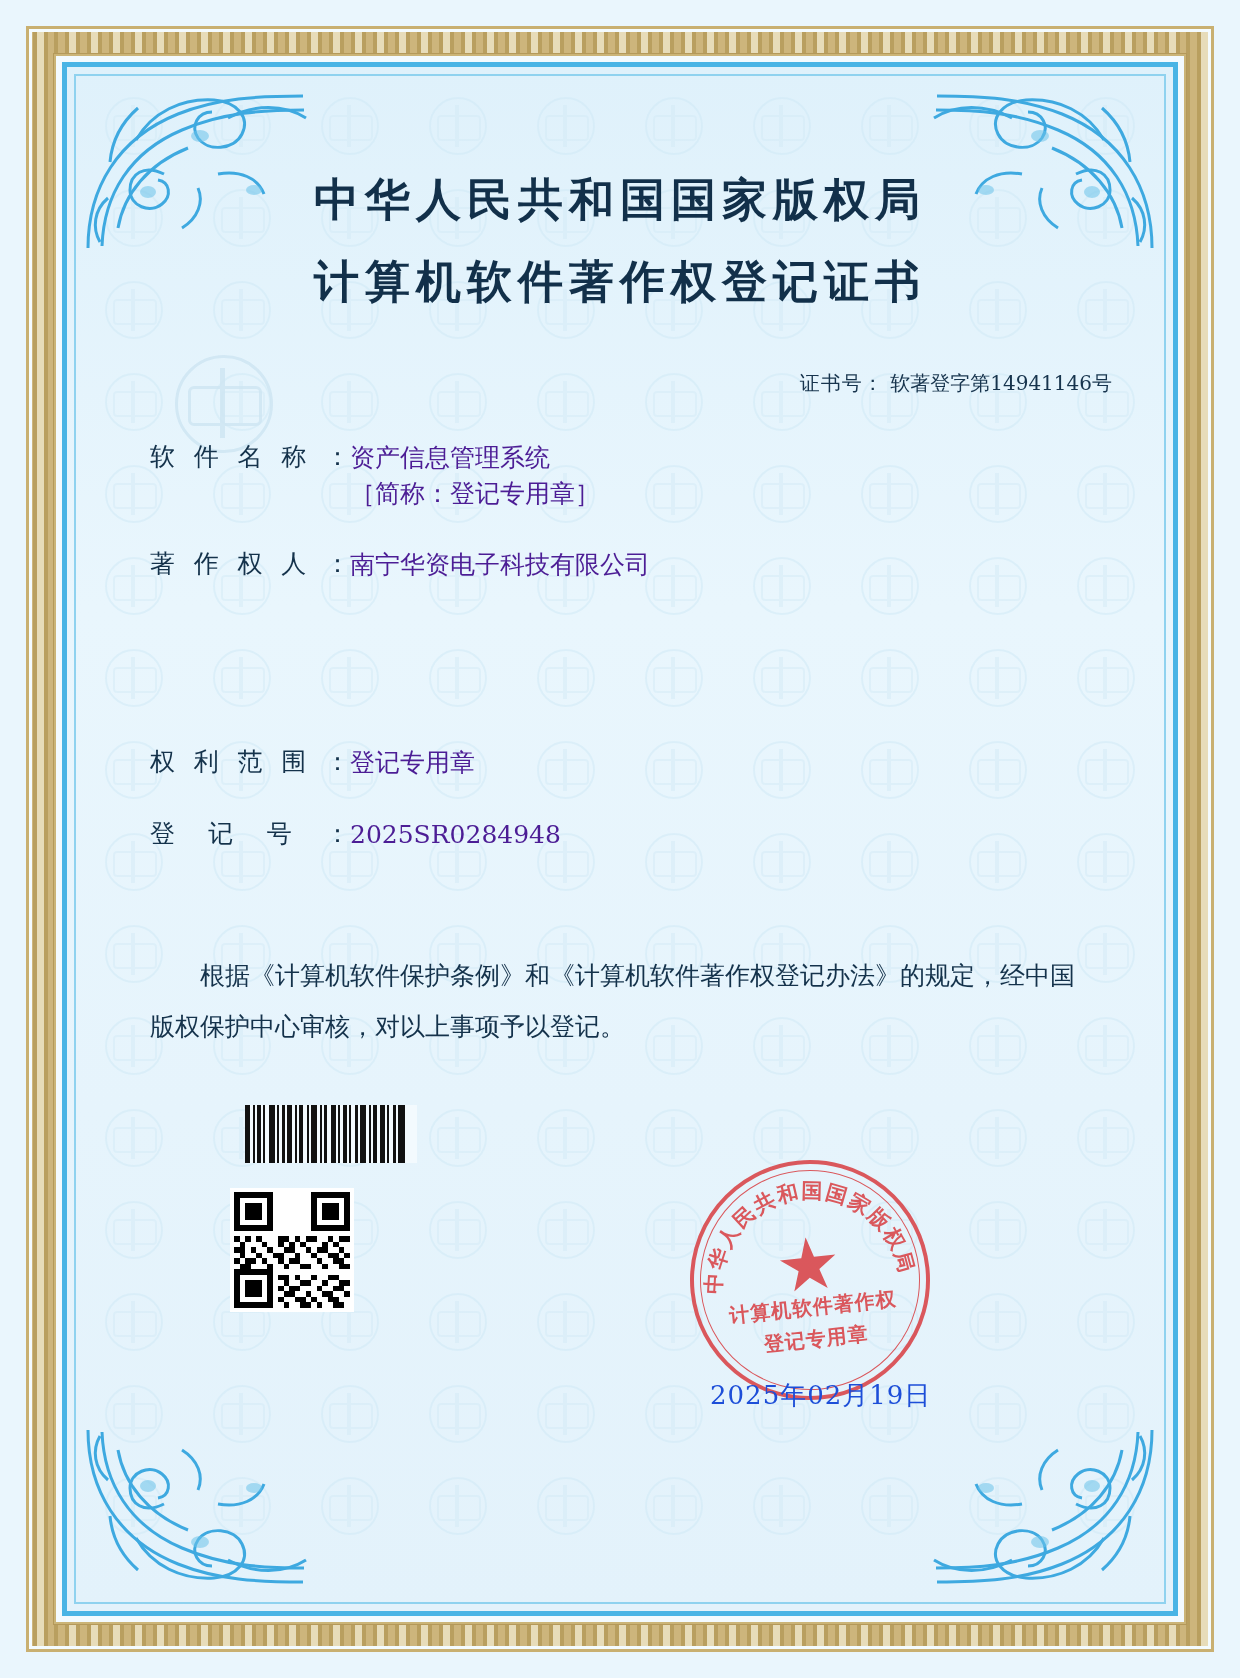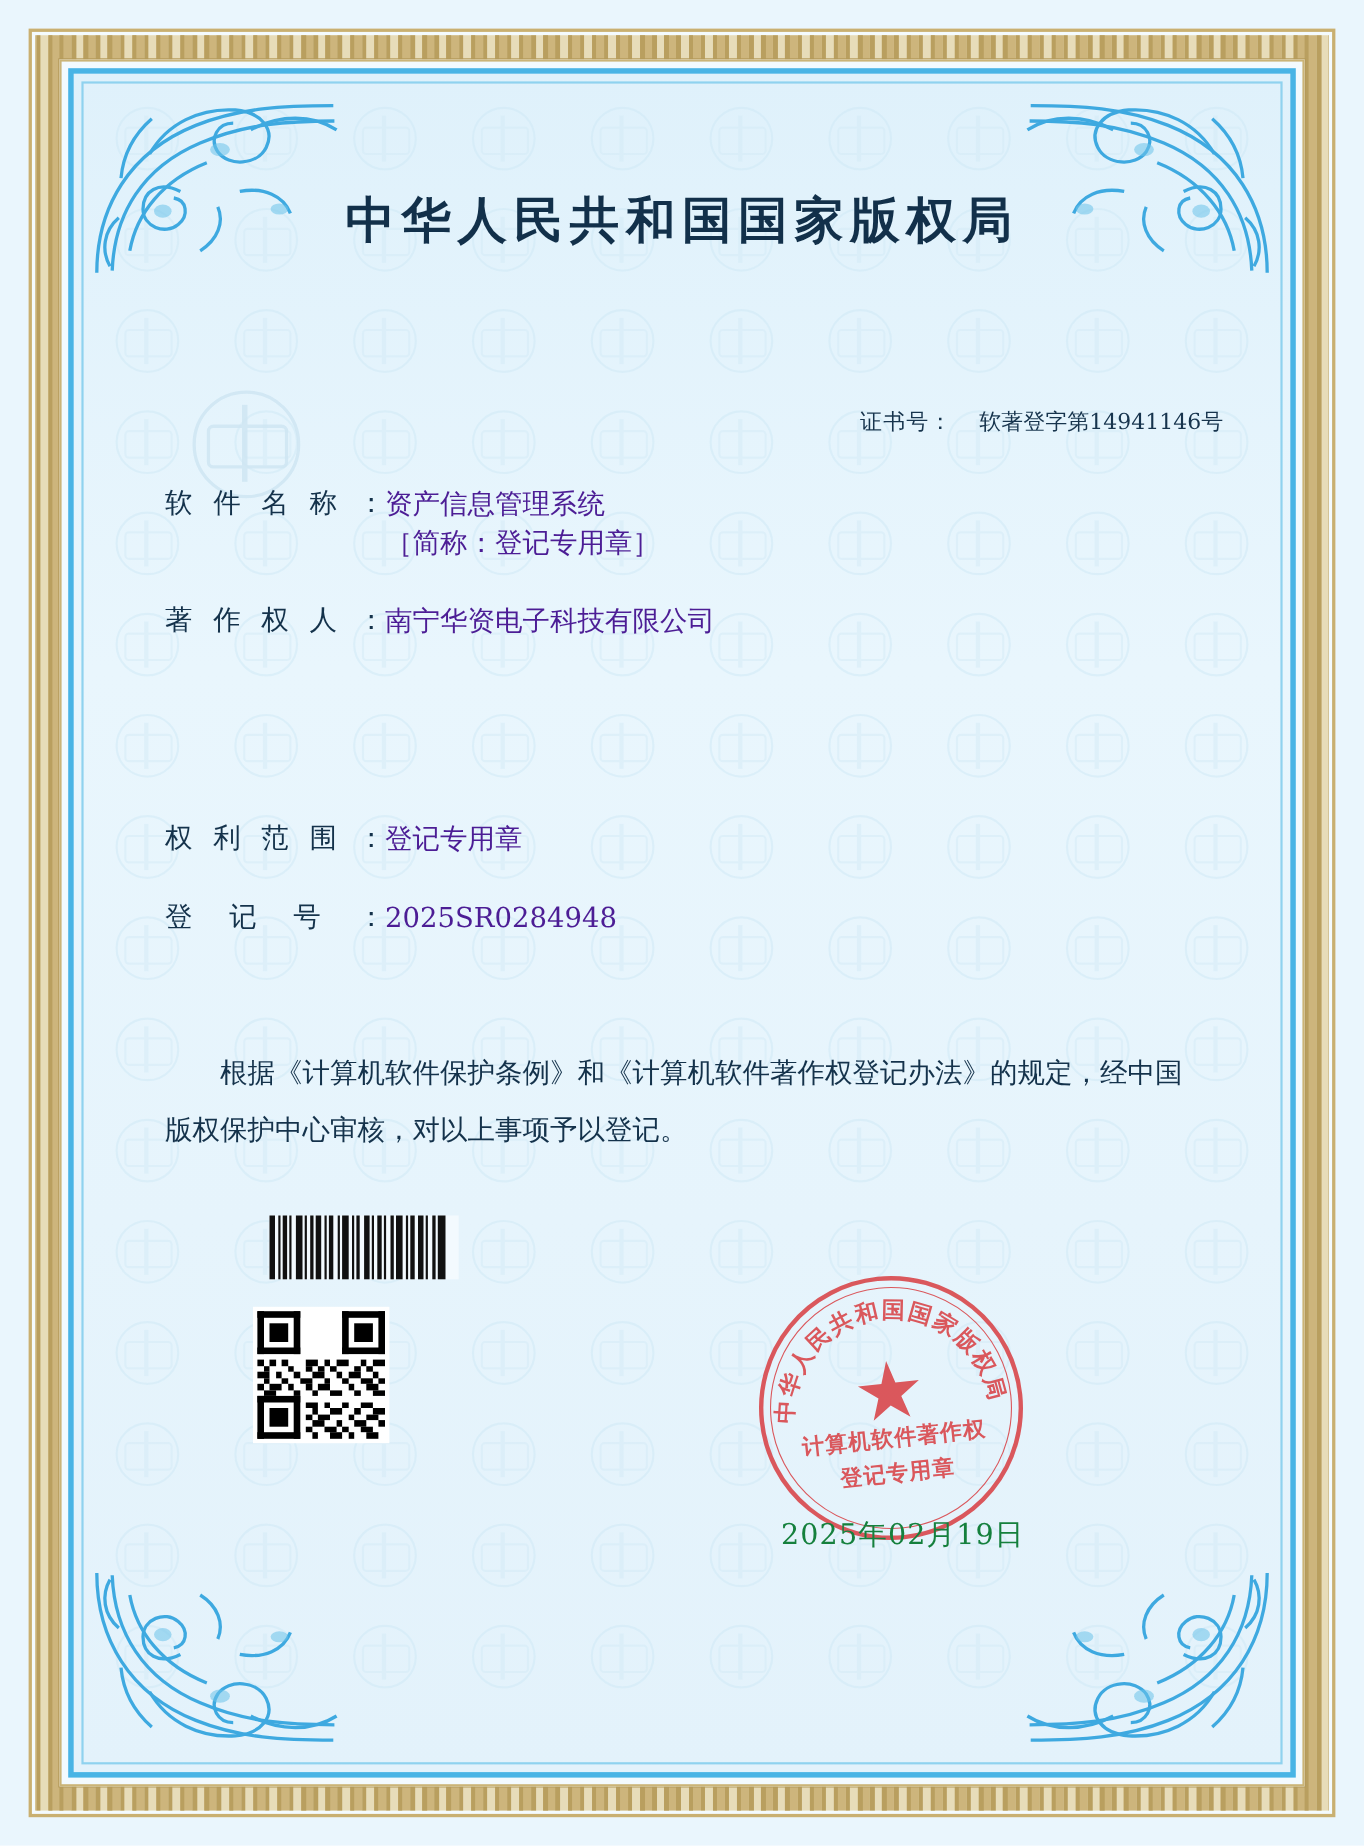--- a/index.html
+++ b/index.html
@@ -135,21 +135,21 @@
   .title-line2 { font-size: 45px; margin-top: 22px; }
 
   .cert-no {
     position: absolute;
     right: 128px; top: 370px;
     font-size: 20px;
     color: #17344d;
     font-family: "DejaVu Serif", "Liberation Serif", serif;
   }
   .cert-no .lbl { letter-spacing: 1px; }
-  .cert-no .val { margin-left: 18px; }
+  .cert-no .val { }
 
   
   .fields {
     position: absolute;
     left: 150px; top: 440px;
     width: 920px;
   }
   .row {
     display: flex;
     align-items: flex-start;
@@ -271,21 +271,21 @@
     letter-spacing: 1px;
   }
   .seal-l1 { top: 130px; font-size: 20px; }
   .seal-l2 { top: 162px; font-size: 20px; }
 
   
   .date {
     position: absolute;
     left: 710px; top: 1378px;
     font-size: 26px;
-    color: #15803d;
+    color: #1d4ed8;
     font-family: "DejaVu Serif", "Liberation Serif", serif;
     letter-spacing: 1px;
   }
 
   
   .emblem-wm {
     position: absolute;
     left: 175px; top: 355px;
     width: 92px; height: 92px;
     border-radius: 50%;
@@ -594,20 +594,21 @@
       <g fill="#6cc3ea" opacity="0.55">
         <ellipse cx="122" cy="58" rx="9" ry="6"></ellipse>
         <ellipse cx="70" cy="114" rx="8" ry="6"></ellipse>
         <ellipse cx="176" cy="112" rx="8" ry="5"></ellipse>
       </g>
     </svg>
   </div>
 
   <div class="title-wrap">
     <div class="title-line1">中华人民共和国国家版权局</div>
+    <div class="title-line2">计算机软件著作权登记证书</div>
   </div>
 
   <div class="emblem-wm"></div>
 
   <div class="cert-no">
     <span class="lbl">证书号：</span>
     <span class="val">软著登字第14941146号</span>
   </div>
 
   <div class="fields">

